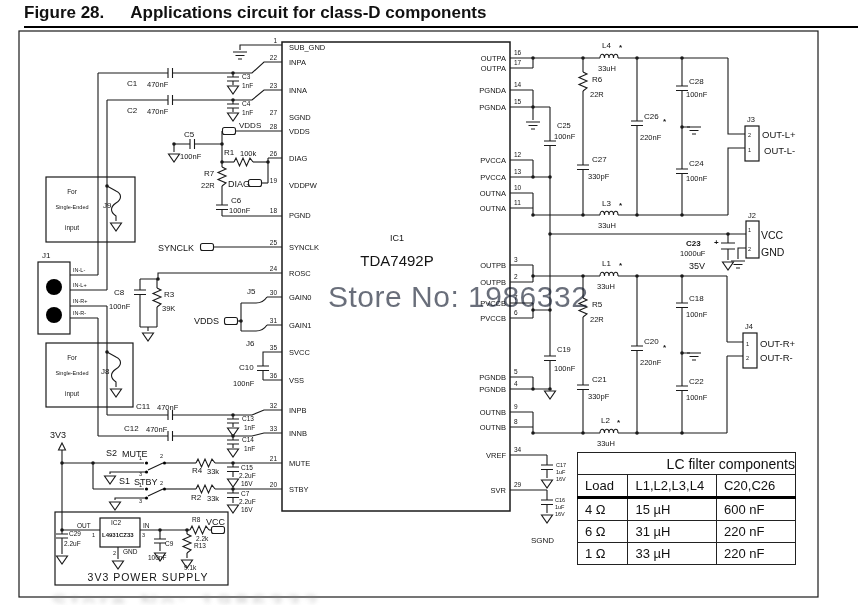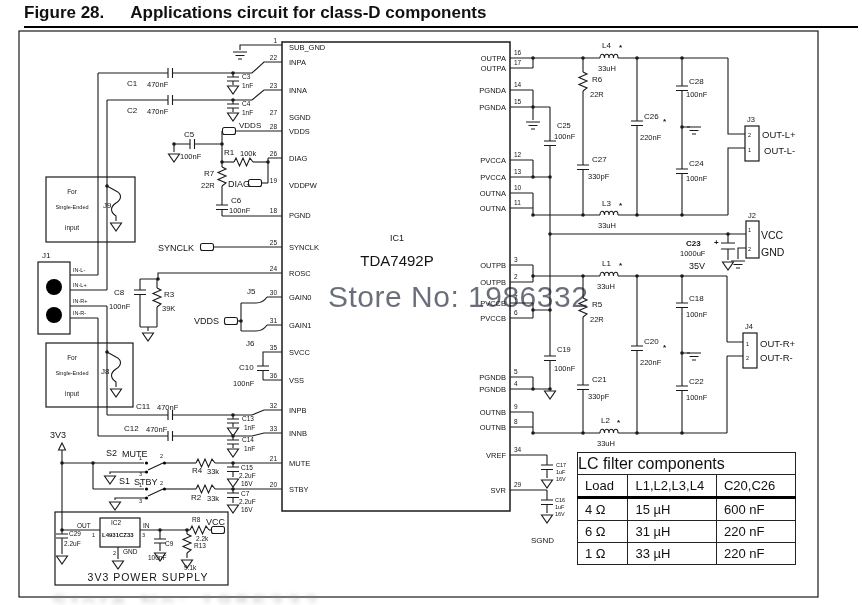--- a/index.html
+++ b/index.html
@@ -20,21 +20,21 @@
   .b{font-weight:bold;} .mid{text-anchor:middle;}
   .dot{fill:#1a1a1a;stroke:none;}
   #wm{position:absolute;left:328px;top:280px;font-size:30px;color:#0f172a;opacity:.62;
       letter-spacing:.5px;pointer-events:none;}
   #smear{position:absolute;left:52px;top:590px;width:716px;height:14px;overflow:hidden;
       filter:blur(2.5px);opacity:.5;color:#8a8a8a;font-size:22px;letter-spacing:5px;
       transform:scaleY(.85);pointer-events:none;white-space:nowrap;}
   #lctable{position:absolute;left:577px;top:452px;width:219px;border-collapse:collapse;
       font-size:13px;background:#fff;}
   #lctable td{border:1px solid #222;padding:1px 0 1px 7px;height:19px;}
-  #lctable .ttl{text-align:left;font-size:16px;padding:1px 0;}
+  #lctable .ttl{text-align:right;font-size:14px;padding:1px 0;}
   #lctable tr.hdr td{border-bottom:3px solid #000;}
   #lctable{border:1.5px solid #222;}
 </style>
 </head>
 <body>
 
 <div id="page">
 
   <div id="title"><span>Figure 28.</span><span class="gap"></span><span>Applications circuit for class-D components</span></div>
   <div id="rule"></div>

